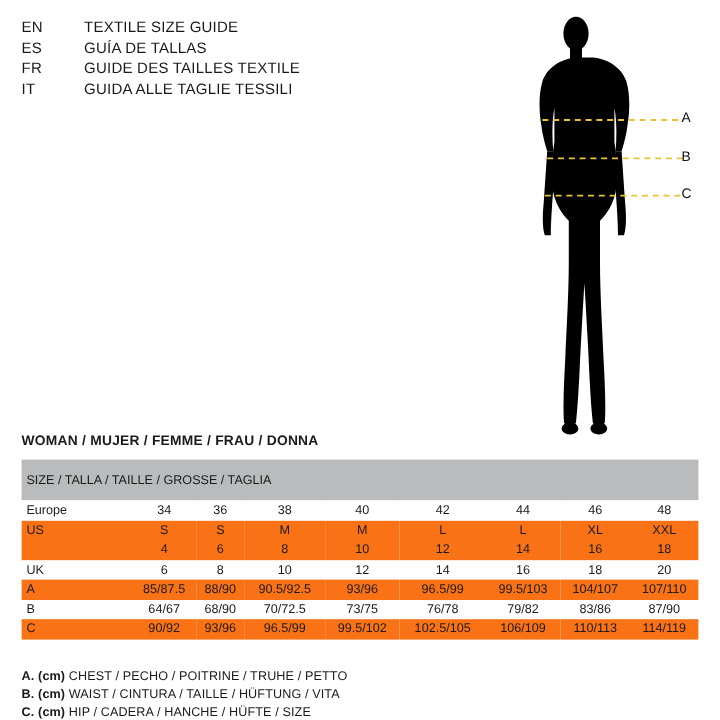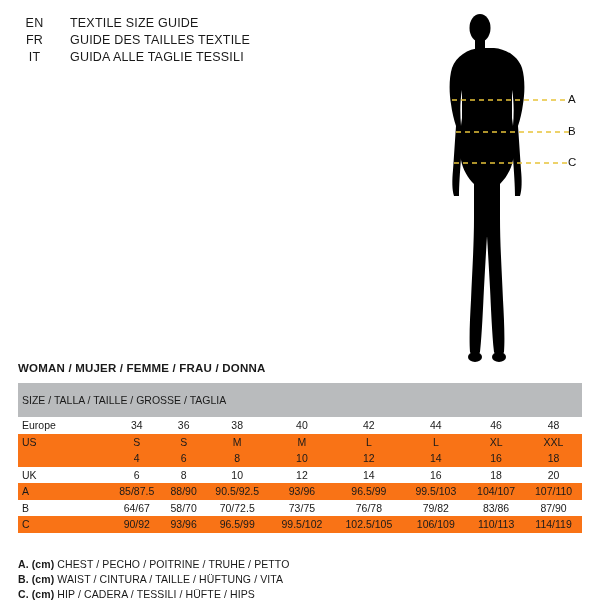--- a/index.html
+++ b/index.html
@@ -27,21 +27,20 @@
     left: 18px;
     top: 16px;
     width: 270px;
   }
   .lang-row {
     display: flex;
     align-items: baseline;
     height: 17px;
     font-size: 12.5px;
     letter-spacing: 0.2px;
-    text-align: center;
   }
   .lang-code {
     width: 33px;
     flex: 0 0 33px;
     font-size: 12.5px;
   }
   .lang-title {
     font-size: 12.5px;
     white-space: nowrap;
     margin-left: 19px;
@@ -125,20 +124,24 @@
 </style>
 </head>
 <body>
 
 <div class="page">
 
   <div class="lang-block">
     <div class="lang-row">
       <span class="lang-code">EN</span>
       <span class="lang-title">TEXTILE SIZE GUIDE</span>
+    </div>
+    <div class="lang-row">
+      <span class="lang-code">ES</span>
+      <span class="lang-title">GUÍA DE TALLAS</span>
     </div>
     <div class="lang-row">
       <span class="lang-code">FR</span>
       <span class="lang-title">GUIDE DES TAILLES TEXTILE</span>
     </div>
     <div class="lang-row">
       <span class="lang-code">IT</span>
       <span class="lang-title">GUIDA ALLE TAGLIE TESSILI</span>
     </div>
   </div>
@@ -261,21 +264,21 @@
         <td>93/96</td>
         <td>96.5/99</td>
         <td>99.5/103</td>
         <td>104/107</td>
         <td>107/110</td>
       </tr>
 
       <tr class="band-white">
         <td class="row-head">B</td>
         <td>64/67</td>
-        <td>58/70</td>
+        <td>68/90</td>
         <td>70/72.5</td>
         <td>73/75</td>
         <td>76/78</td>
         <td>79/82</td>
         <td>83/86</td>
         <td>87/90</td>
       </tr>
 
       <tr class="band-grey">
         <td class="row-head">C</td>
@@ -295,17 +298,17 @@
     <div class="note-line">
       <b>A. (cm)</b>
       <span>CHEST / PECHO / POITRINE / TRUHE / PETTO</span>
     </div>
     <div class="note-line">
       <b>B. (cm)</b>
       <span>WAIST / CINTURA / TAILLE / HÜFTUNG / VITA</span>
     </div>
     <div class="note-line">
       <b>C. (cm)</b>
-      <span>HIP / CADERA / TESSILI / HÜFTE / HIPS</span>
+      <span>HIP / CADERA / HANCHE / HÜFTE / SIZE</span>
     </div>
   </div>
 
 </div>
 
 </body></html>

